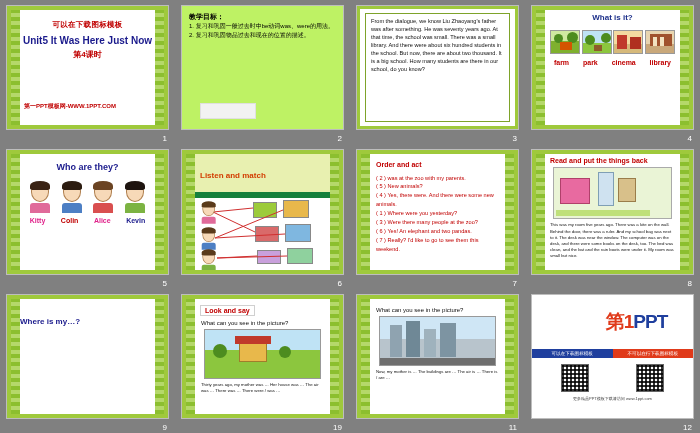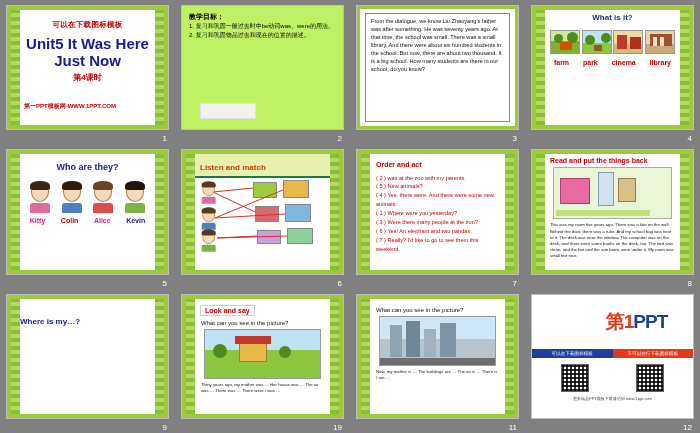--- a/index.html
+++ b/index.html
@@ -66,21 +66,21 @@
     color: #c00000;
     font-weight: bold;
     font-size: 7.5px;
     text-align: center;
     margin-top: 10px;
     letter-spacing: .3px;
   }
   .s1-sub {
     color: #1a1a8c;
     font-weight: bold;
-    font-size: 15px;
+    font-size: 10px;
     text-align: center;
     margin-top: 5px;
   }
   .s1-sub2 {
     color: #c00000;
     font-weight: bold;
     font-size: 8px;
     text-align: center;
     margin-top: 3px;
   }
@@ -156,22 +156,22 @@
   .face { width: 22px; }
   .face .head { width: 18px; height: 20px; margin: 0 auto; border-radius: 45% 45% 50% 50%; background: #f7d9b8; border: 1px solid #b08050; position: relative; }
   .face .hair { position: absolute; left: -2px; right: -2px; top: -2px; height: 9px; background: #5a3a1a; border-radius: 50% 50% 20% 20%; }
   .face .body { width: 20px; height: 10px; margin: 1px auto 0; border-radius: 3px 3px 0 0; }
   .names { display: flex; justify-content: space-around; margin-top: 4px; padding: 0 2px; }
   .names span { font-size: 7px; font-weight: bold; }
 
   
   .banner {
     background: #e8f0b0;
-    border-bottom: 2px solid #15803d;
-    padding: 2px 5px;
+    border-bottom: 6px solid #15803d;
+    padding: 10px 5px;
   }
   .banner-t { color: #d23c00; font-weight: bold; font-size: 8px; }
   .match-area { position: relative; height: 100%; }
   .mini { position: absolute; border: 1px solid #888; }
 
   
   .s7 { padding: 5px 6px; font-size: 5.6px; color: #c00000; line-height: 1.6; }
   .s7 .hd { font-size: 7px; font-weight: bold; color: #c00000; margin-bottom: 3px; }
 
   

